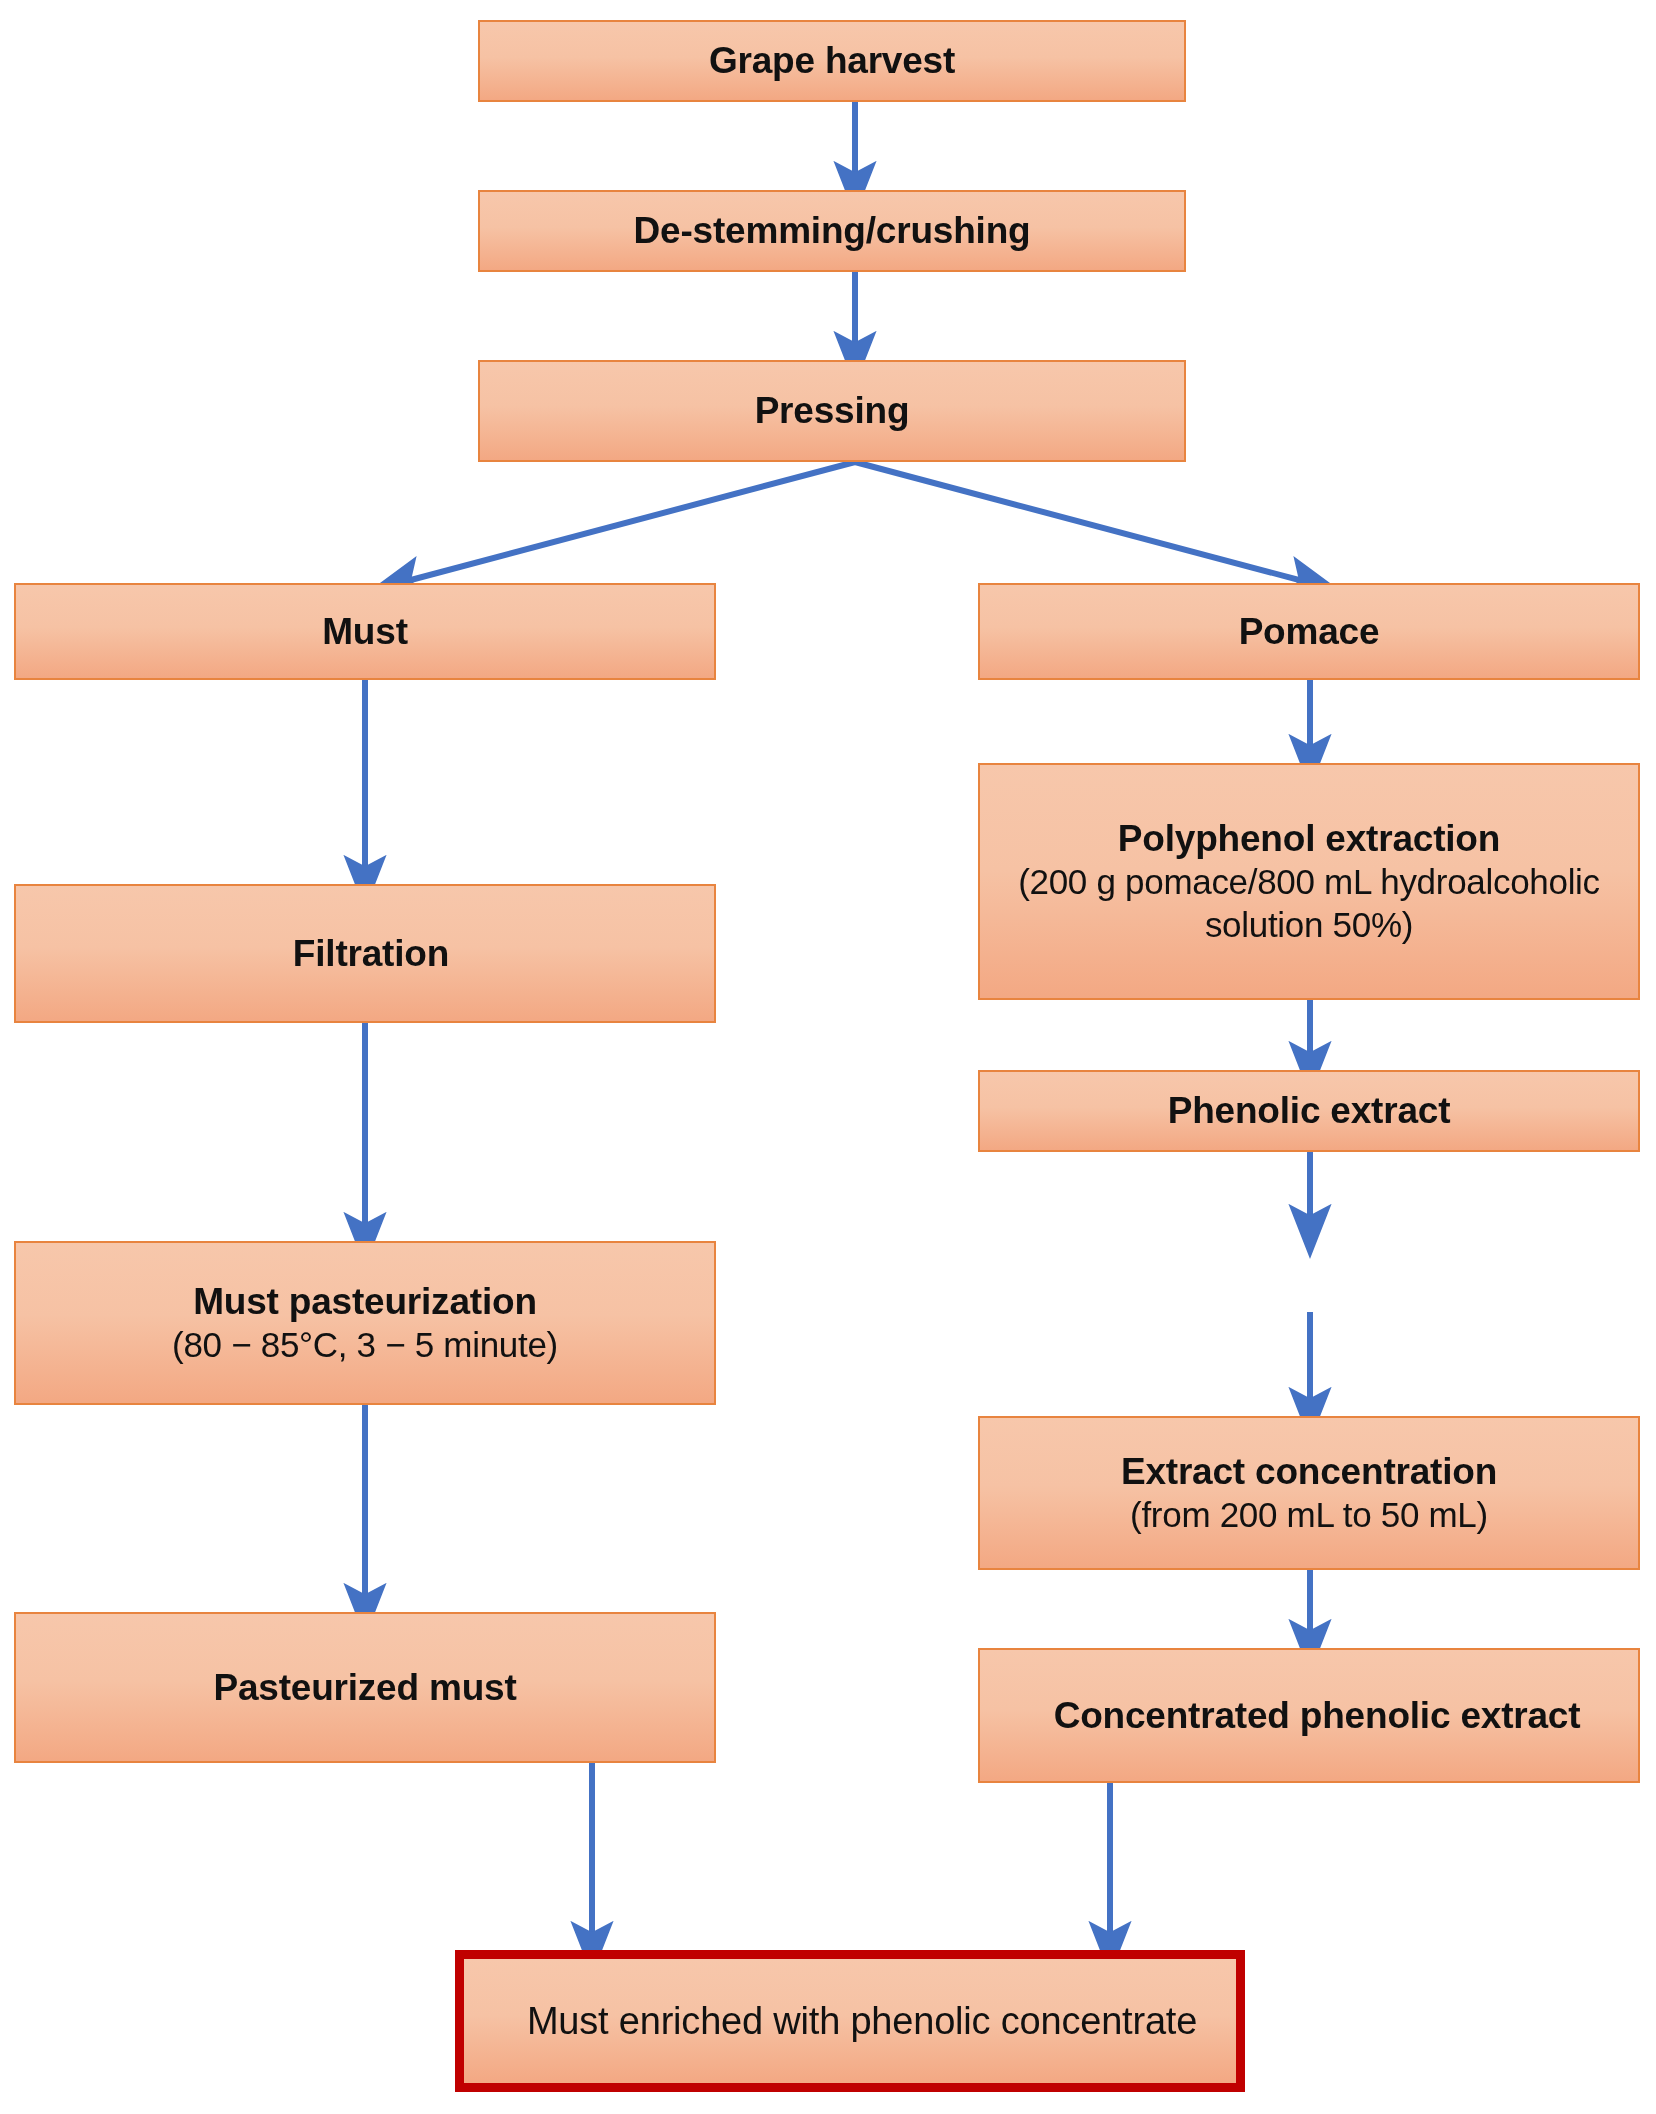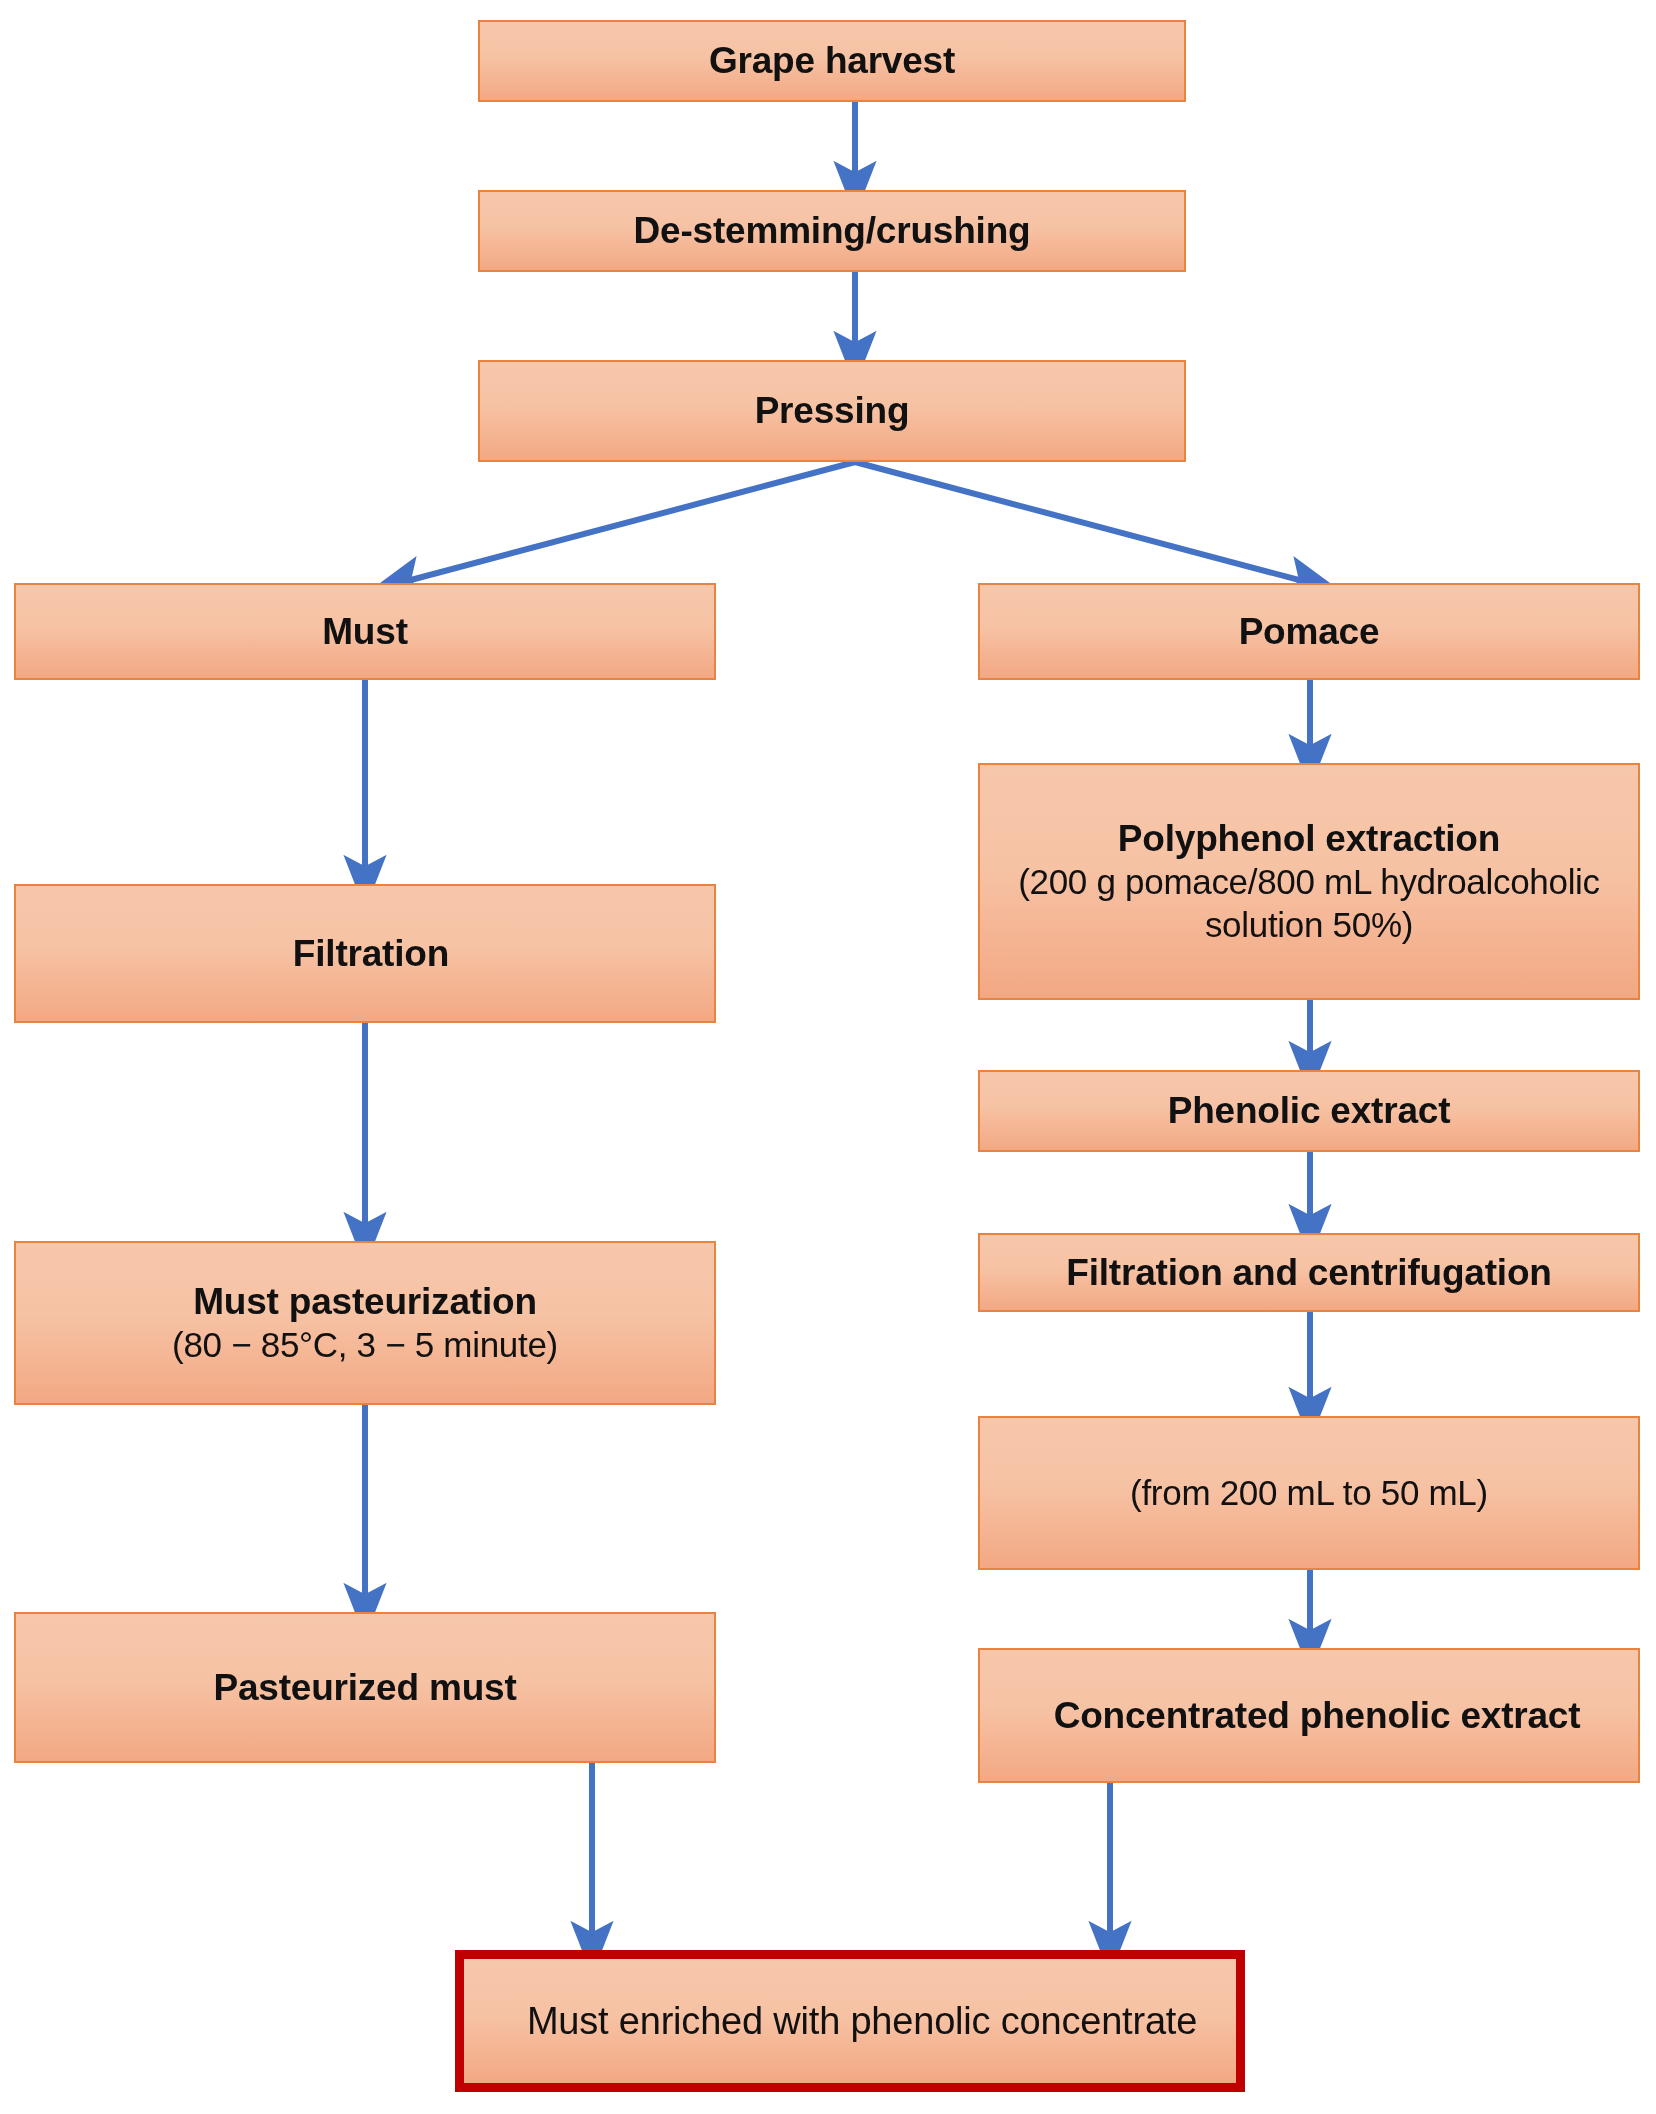--- a/index.html
+++ b/index.html
@@ -144,35 +144,31 @@
       <span class="l2">(200 g pomace/800 mL hydroalcoholic solution 50%)</span>
     </span>
   </div>
 
   <div class="node" style="left:978px; top:1070px; width:662px; height:82px;">
     <span class="lines">
       <span class="l1">Phenolic extract</span>
     </span>
   </div>
 
-  <div class="node" style="left:978px; top:1233px; width:662px; height:79px;">
-    <span class="lines">
-      <span class="l1">Filtration and centrifugation</span>
-    </span>
-  </div>
 
   <div class="node" style="left:14px; top:1241px; width:702px; height:164px;">
     <span class="lines">
       <span class="l1">Must pasteurization</span>
       <span class="l2">(80 − 85°C, 3 − 5 minute)</span>
     </span>
   </div>
 
   <div class="node" style="left:978px; top:1416px; width:662px; height:154px;">
     <span class="lines">
+      <span class="l1">Extract concentration</span>
       <span class="l2">(from 200 mL to 50 mL)</span>
     </span>
   </div>
 
   <div class="node" style="left:14px; top:1612px; width:702px; height:151px;">
     <span class="lines">
       <span class="l1">Pasteurized must</span>
     </span>
   </div>
 

